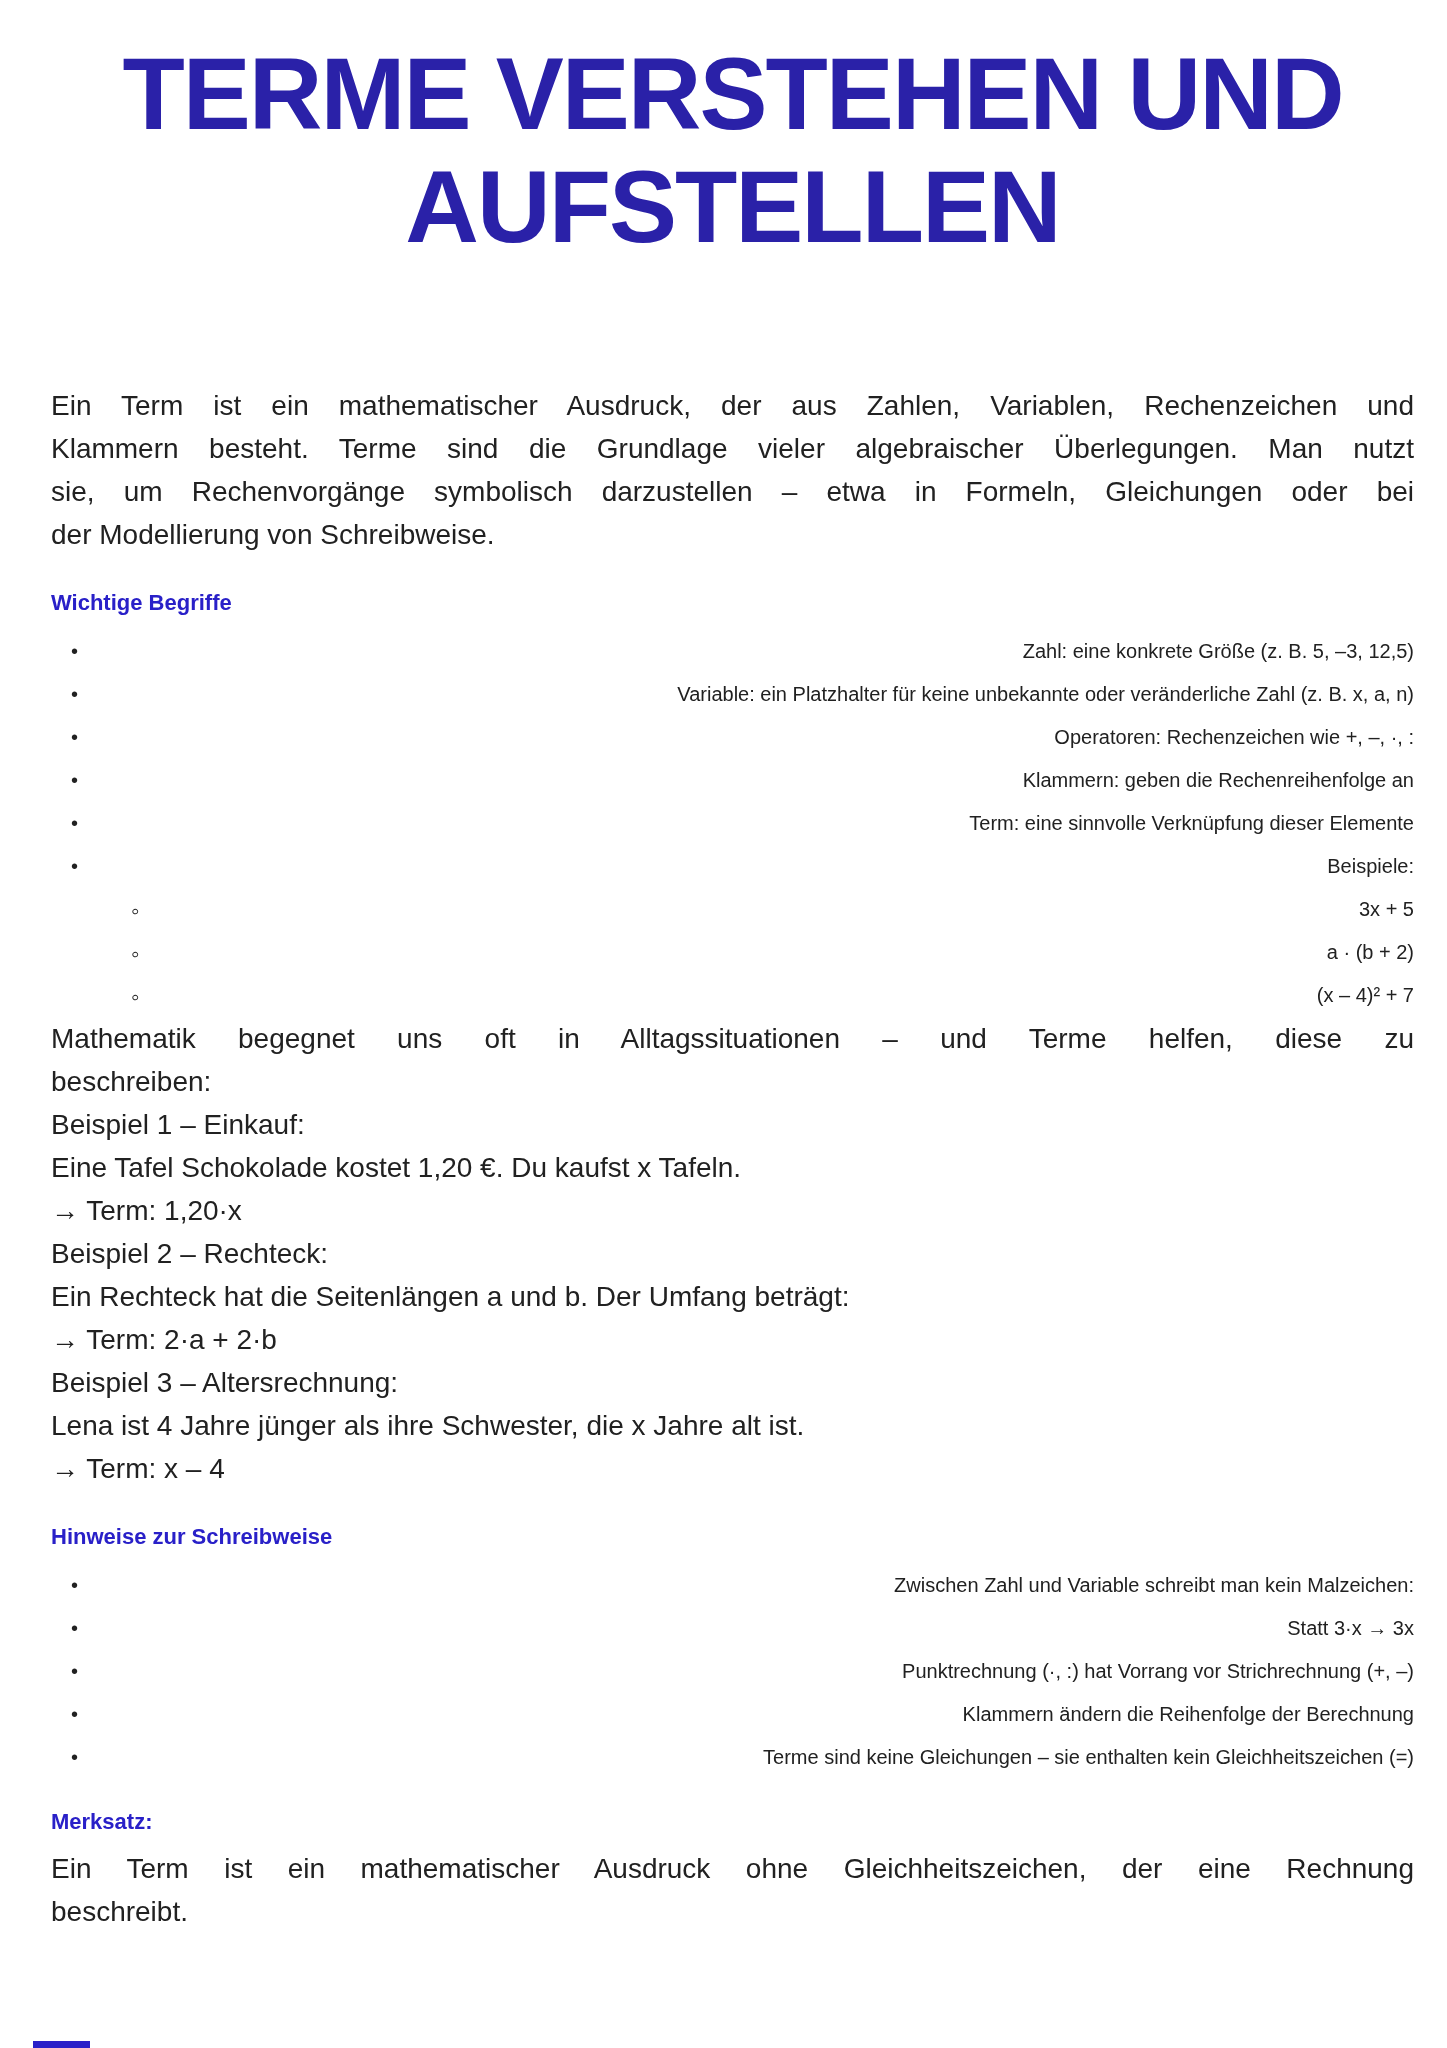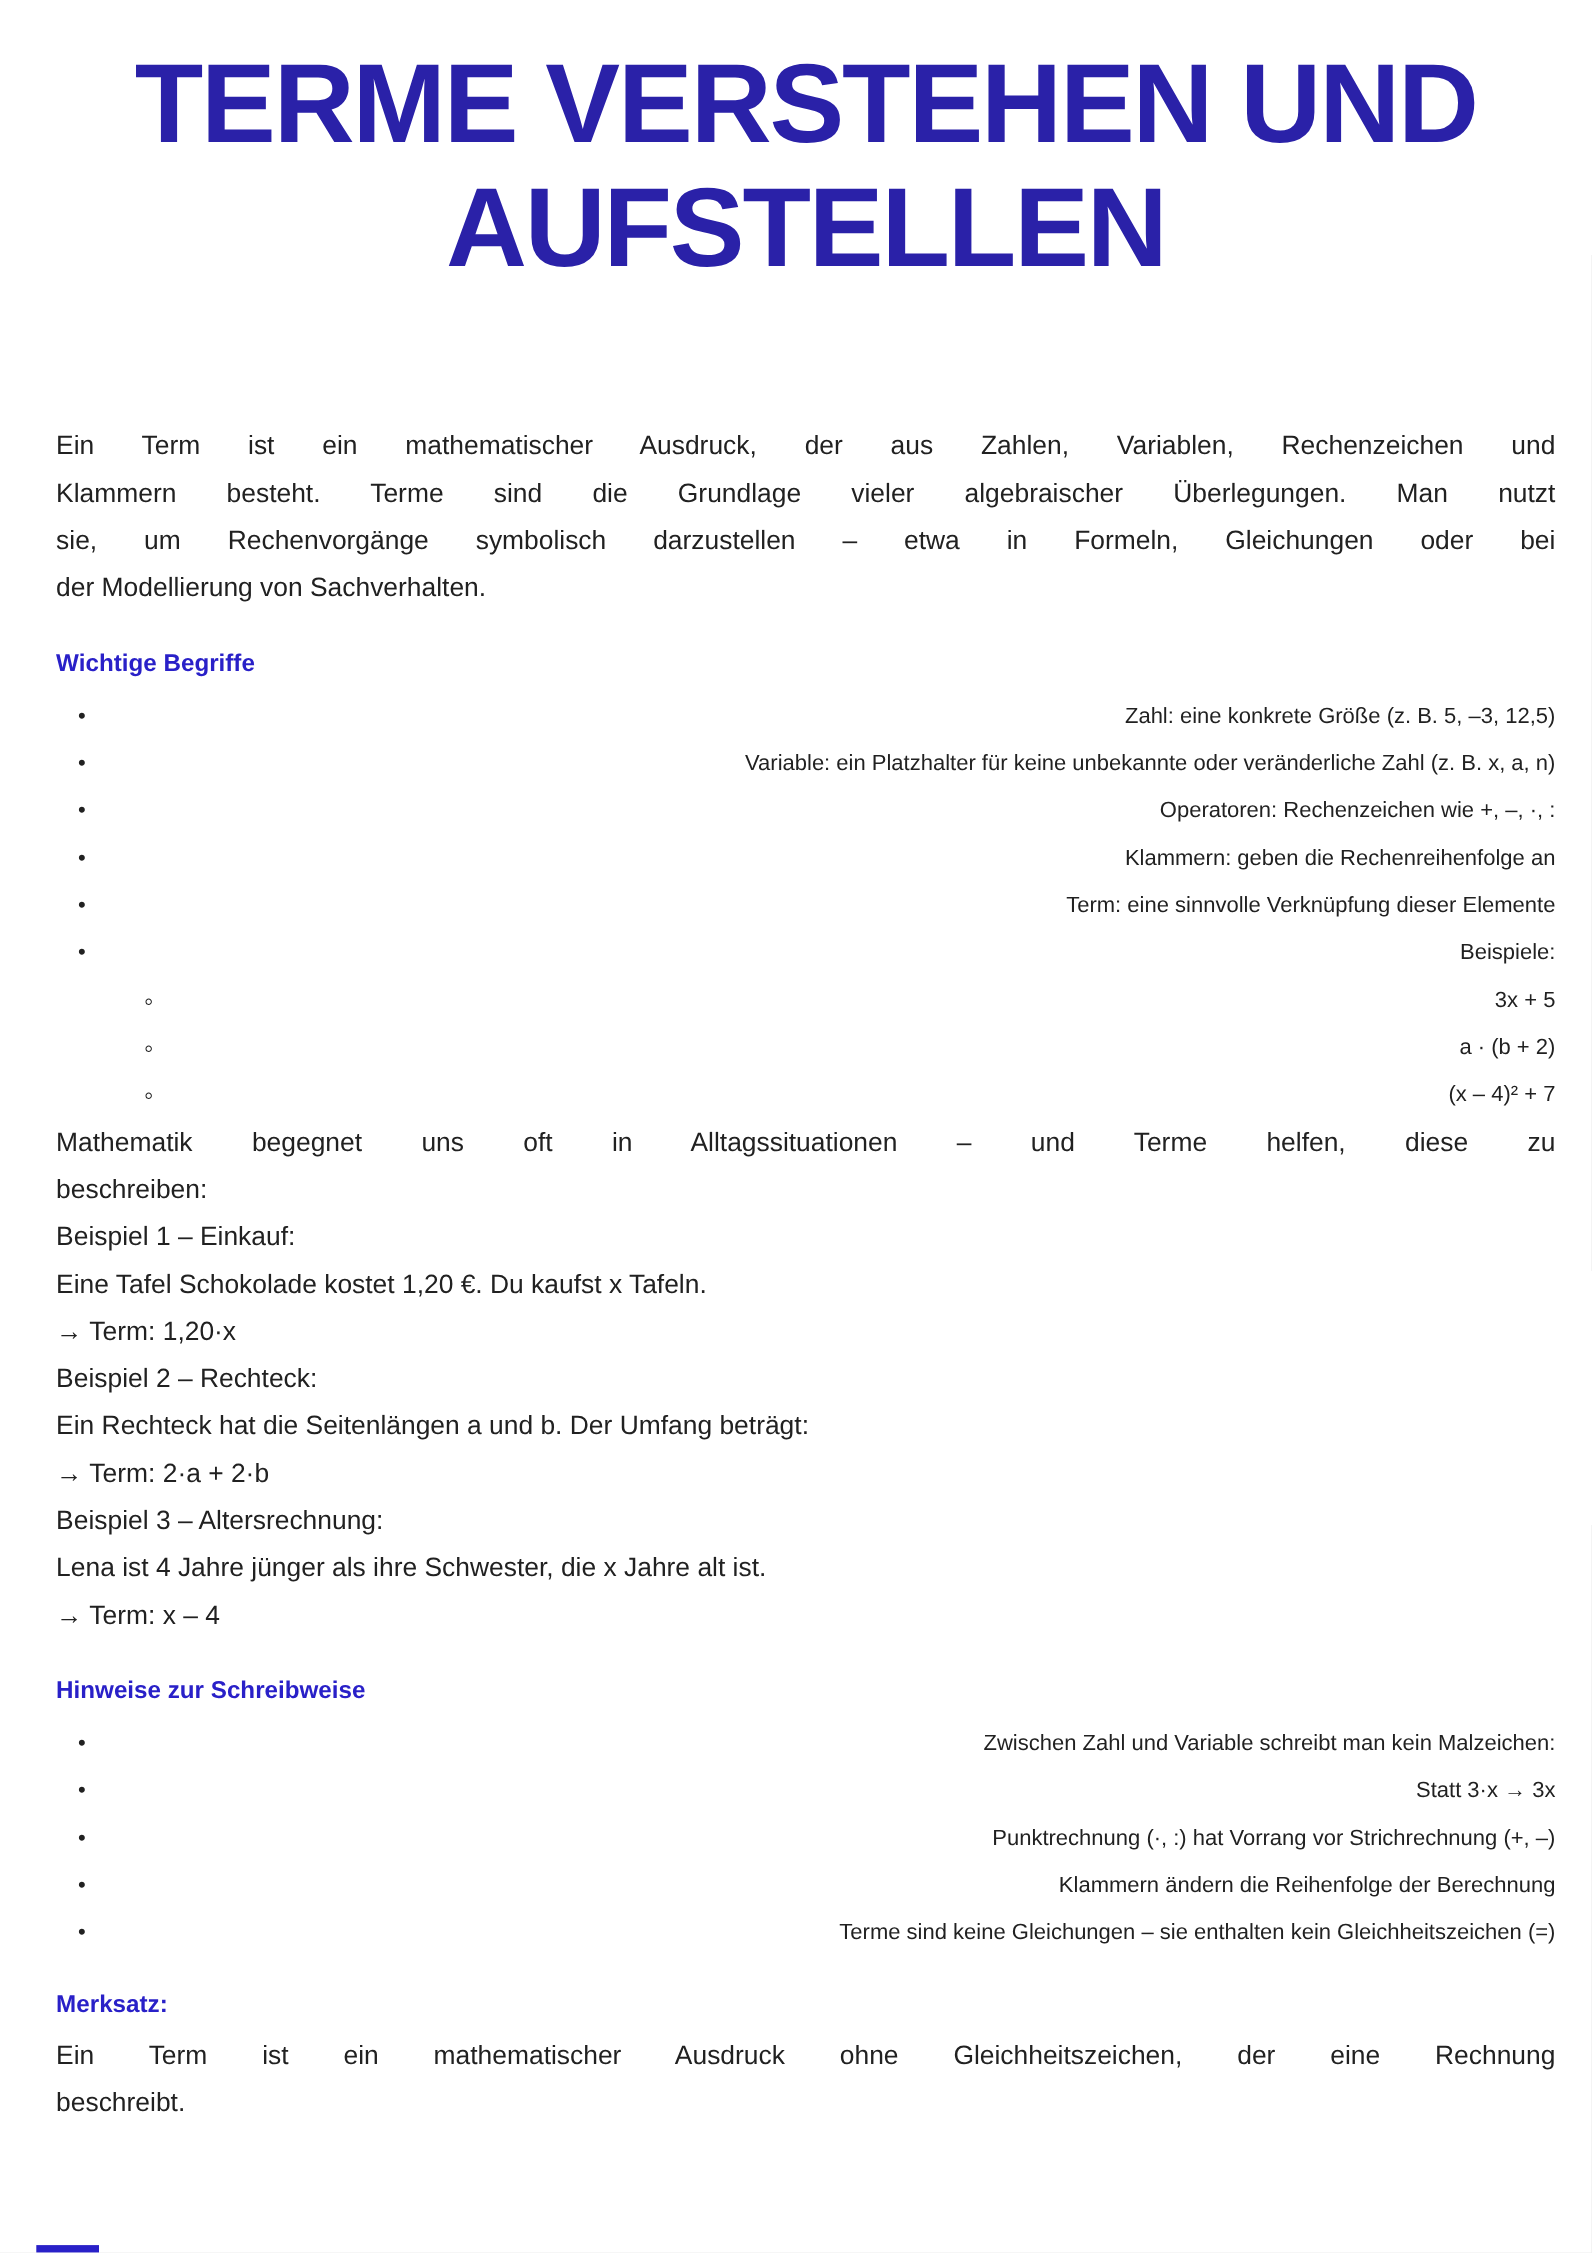--- a/index.html
+++ b/index.html
@@ -27,21 +27,21 @@
     margin:0 0 120px 0;
     text-align:center;
     color:var(--title);
     font-size:102px;
     line-height:113px;
     font-weight:800;
     letter-spacing:-2px;
   }
   .title .tline{display:block;}
   
-  .para{margin:0;font-size:24px;line-height:43px;}
+  .para{margin:0;font-size:28px;line-height:43px;}
   .line{display:block;text-align:left;}
   .line.just{text-align:justify;text-align-last:justify;}
   
   .heading{
     margin:30px 0 10px 0;
     color:var(--heading);
     font-size:22px;
     line-height:34px;
     font-weight:700;
   }
@@ -79,21 +79,21 @@
 
   <h1 class="title">
     <span class="tline">TERME VERSTEHEN UND</span>
     <span class="tline">AUFSTELLEN</span>
   </h1>
 
   <p class="para">
     <span class="line just">Ein Term ist ein mathematischer Ausdruck, der aus Zahlen, Variablen, Rechenzeichen und</span>
     <span class="line just">Klammern besteht. Terme sind die Grundlage vieler algebraischer Überlegungen. Man nutzt</span>
     <span class="line just">sie, um Rechenvorgänge symbolisch darzustellen – etwa in Formeln, Gleichungen oder bei</span>
-    <span class="line">der Modellierung von Sachverhalten.</span>
+    <span class="line">der Modellierung von Schreibweise.</span>
   </p>
 
   <h2 class="heading">Wichtige Begriffe</h2>
   <ul class="bullets">
     <li>Zahl: eine konkrete Größe (z. B. 5, –3, 12,5)</li>
     <li>Variable: ein Platzhalter für keine unbekannte oder veränderliche Zahl (z. B. x, a, n)</li>
     <li>Operatoren: Rechenzeichen wie +, –, ·, :</li>
     <li>Klammern: geben die Rechenreihenfolge an</li>
     <li>Term: eine sinnvolle Verknüpfung dieser Elemente</li>
     <li>Beispiele:</li>

